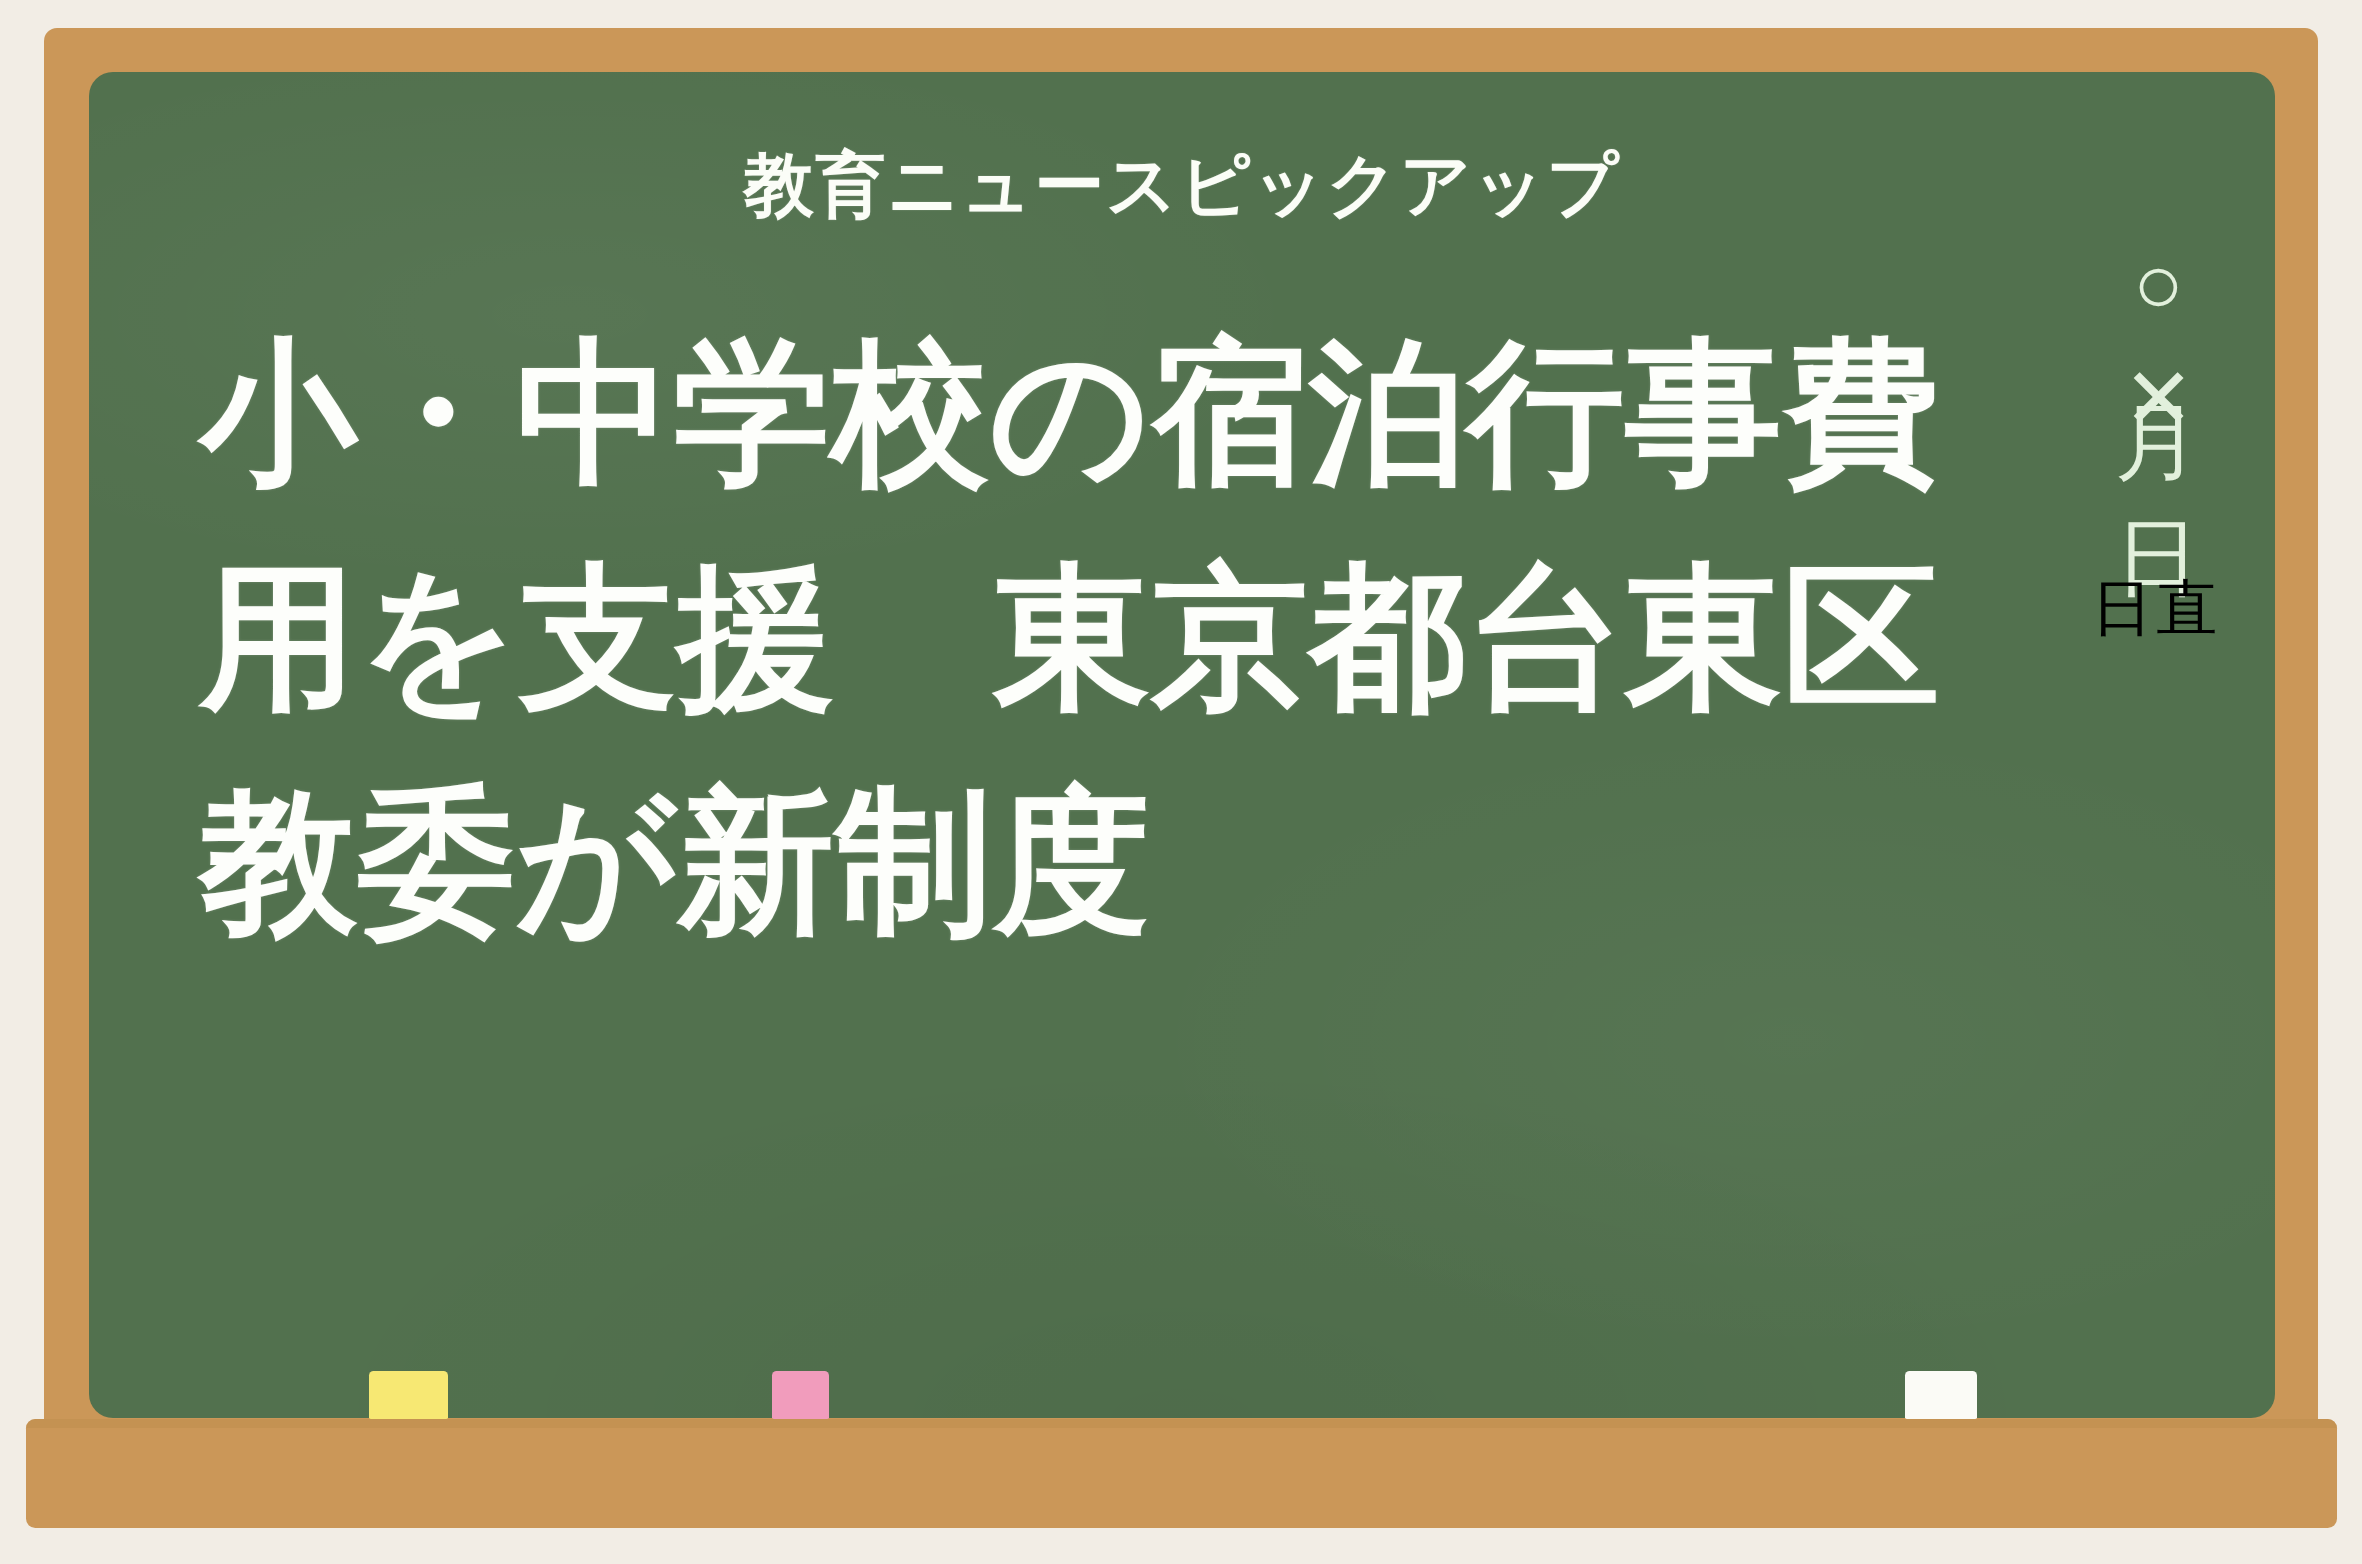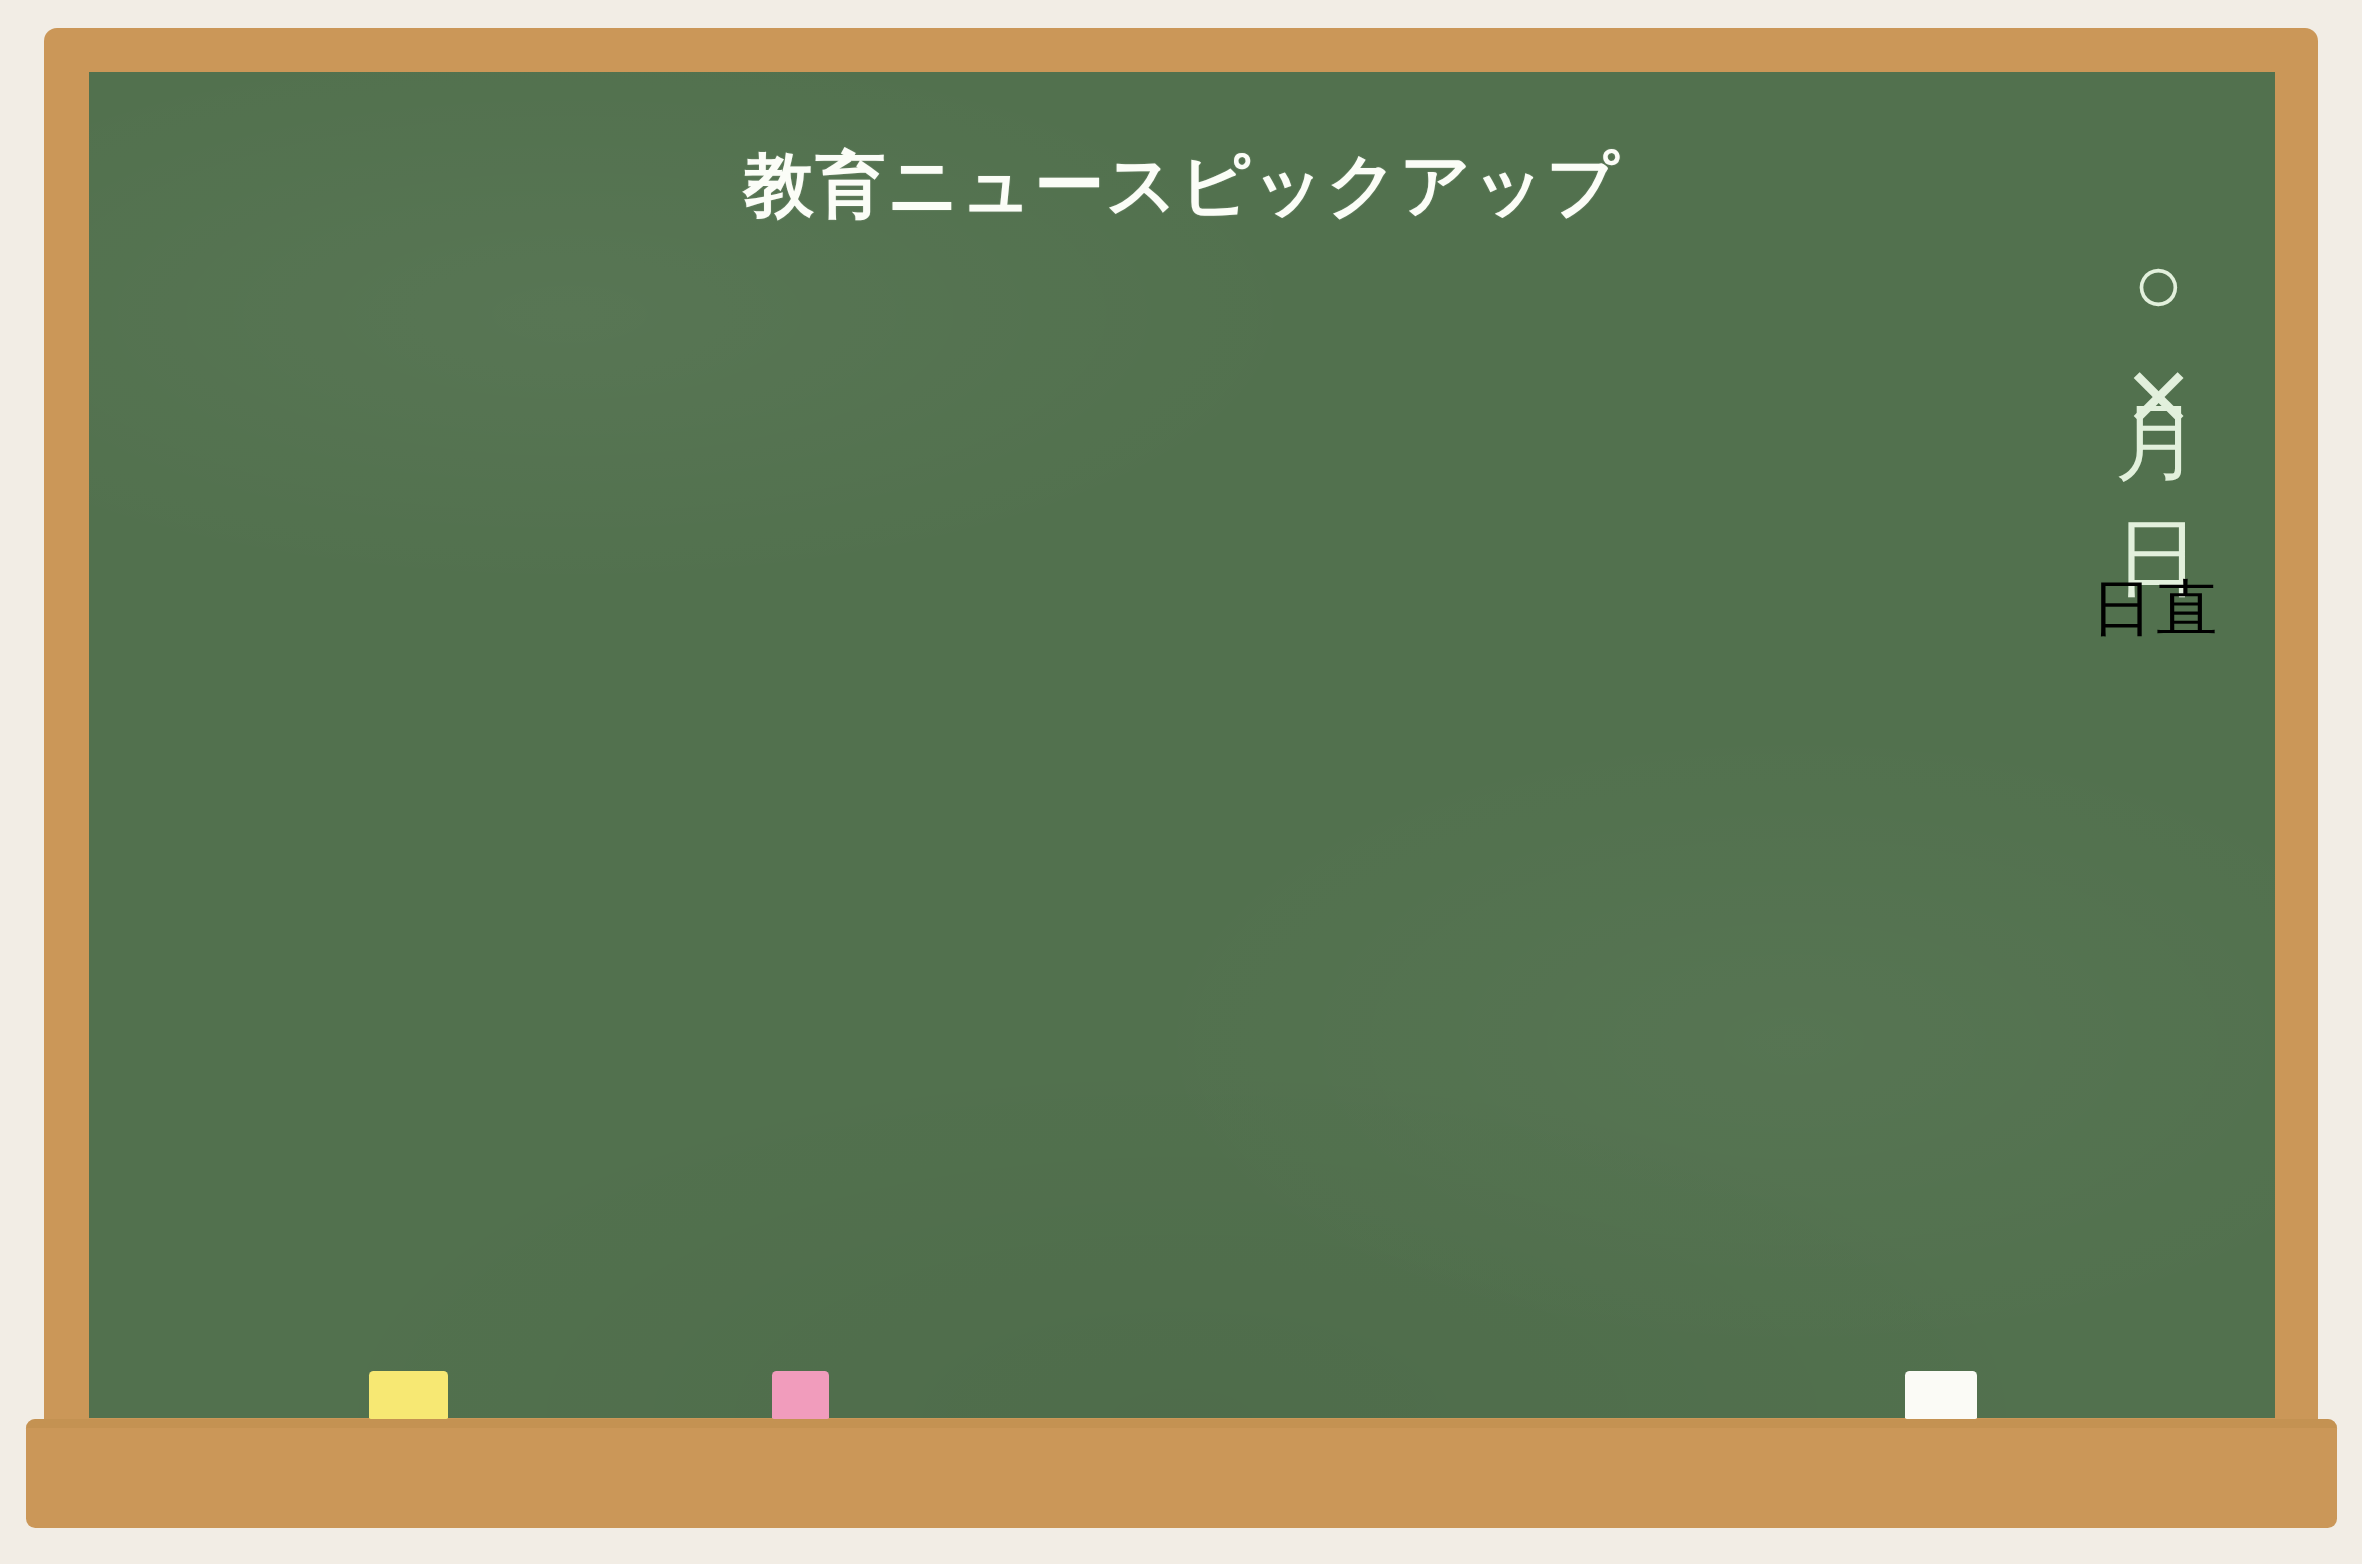--- a/index.html
+++ b/index.html
@@ -59,20 +59,21 @@
   
   .board {
     position: absolute;
     left: 89px;
     top: 72px;
     width: 2186px;
     height: 1346px;
     background: #52714E;
     box-sizing: border-box;
     overflow: hidden;
+    border-radius: 24px;
   }
   
   .board::after {
     content: "";
     position: absolute;
     inset: 0;
     background:
       radial-gradient(ellipse 50% 30% at 22% 18%, rgba(255,255,255,.035), rgba(255,255,255,0) 70%),
       radial-gradient(ellipse 45% 35% at 78% 72%, rgba(255,255,255,.028), rgba(255,255,255,0) 70%),
       radial-gradient(ellipse 60% 40% at 50% 100%, rgba(0,0,0,.045), rgba(0,0,0,0) 70%);
@@ -158,20 +159,21 @@
 <body>
 
 <div class="canvas">
 
   <div class="frame"></div>
 
   <div class="board">
 
     <div class="subtitle">教育ニュースピックアップ</div>
 
+    <div class="headline">小・中学校の宿泊行事費用を支援　東京都台東区教委が新制度</div>
 
     <div class="date-col">○月✕日</div>
 
     <div class="nicchoku">日直</div>
   </div>
 
   <div class="ledge"></div>
   <div class="ledge-shade"></div>
 
   <div style="position:absolute;left:89px;top:72px;width:2186px;height:1347px;pointer-events:none;">

